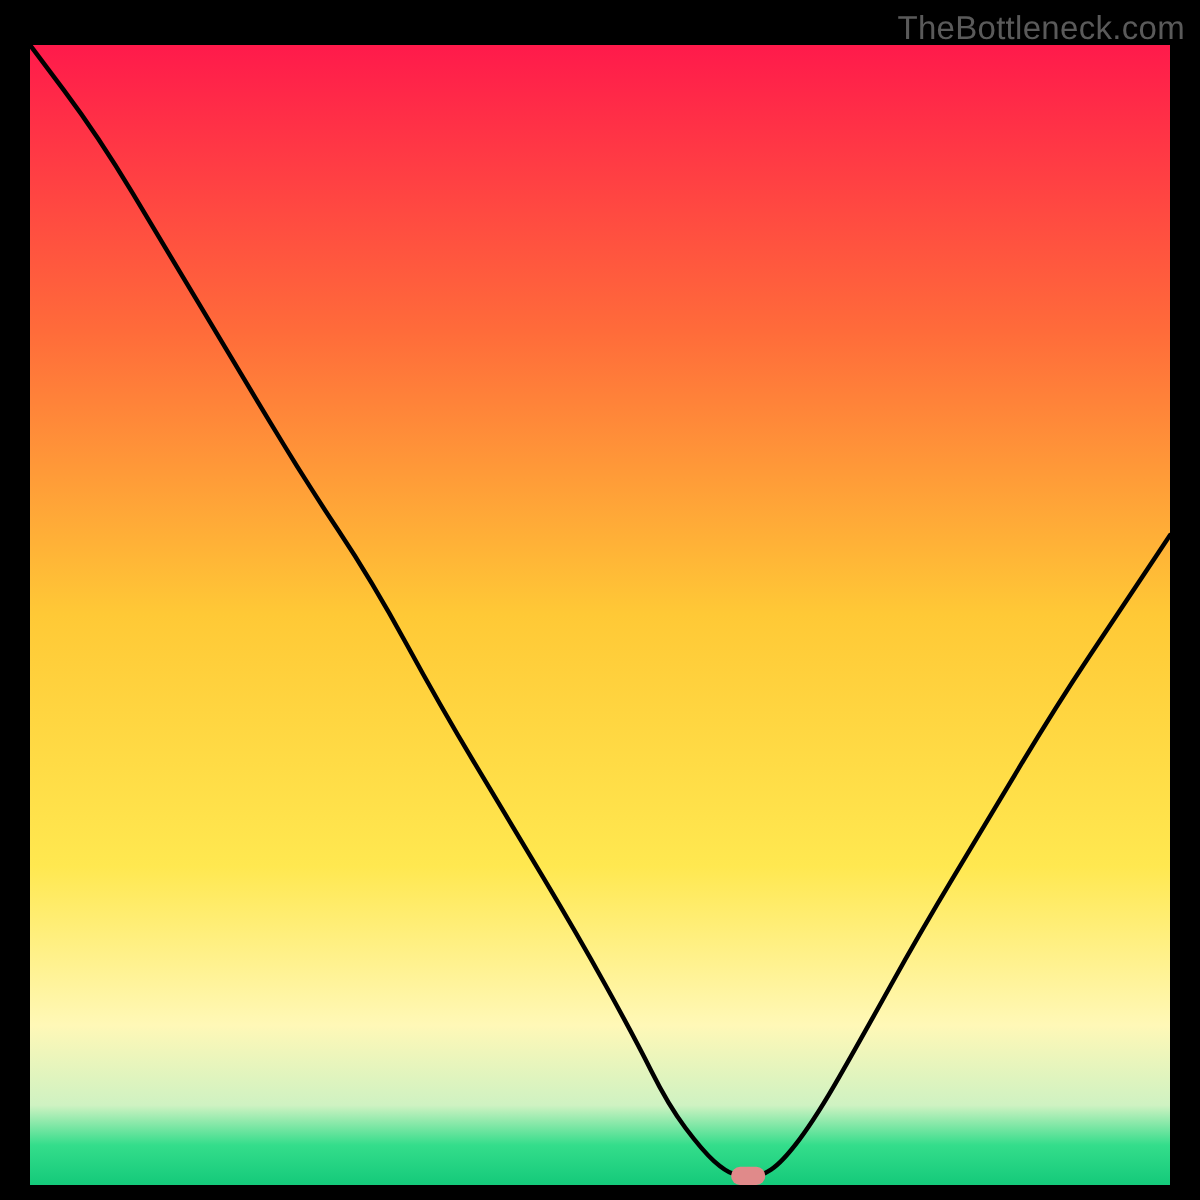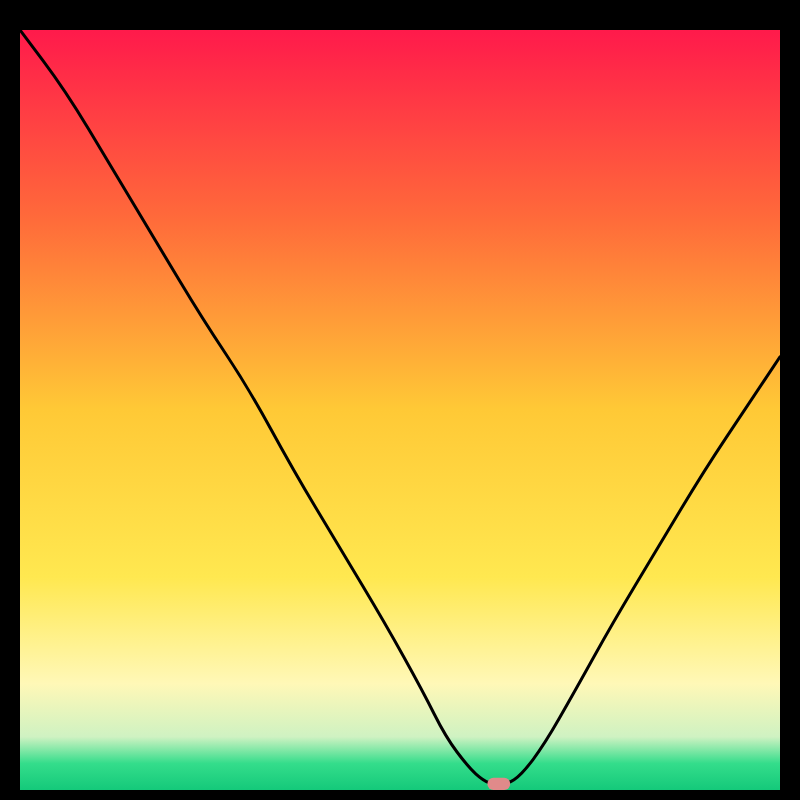--- a/index.html
+++ b/index.html
@@ -34,20 +34,21 @@
   }
   svg {
     display: block;
   }
 </style>
 </head>
 <body>
 
 <div class="frame">
 
+  <div class="watermark">TheBottleneck.com</div>
 
   <div class="plot-area">
     <svg id="chart-svg" viewBox="0 0 760 760" width="760" height="760">
       <defs>
         <linearGradient id="bg-grad" x1="0" y1="0" x2="0" y2="1">
             <stop offset="0%" stop-color="#ff1a4b"></stop>
             <stop offset="25%" stop-color="#ff6b3a"></stop>
             <stop offset="50%" stop-color="#ffc936"></stop>
             <stop offset="72%" stop-color="#ffe850"></stop>
             <stop offset="86%" stop-color="#fff8b7"></stop>

